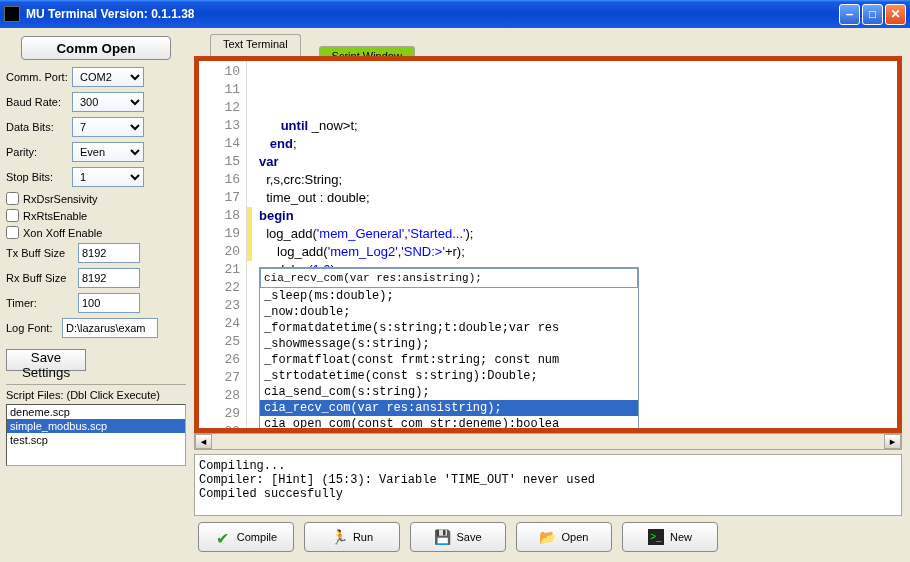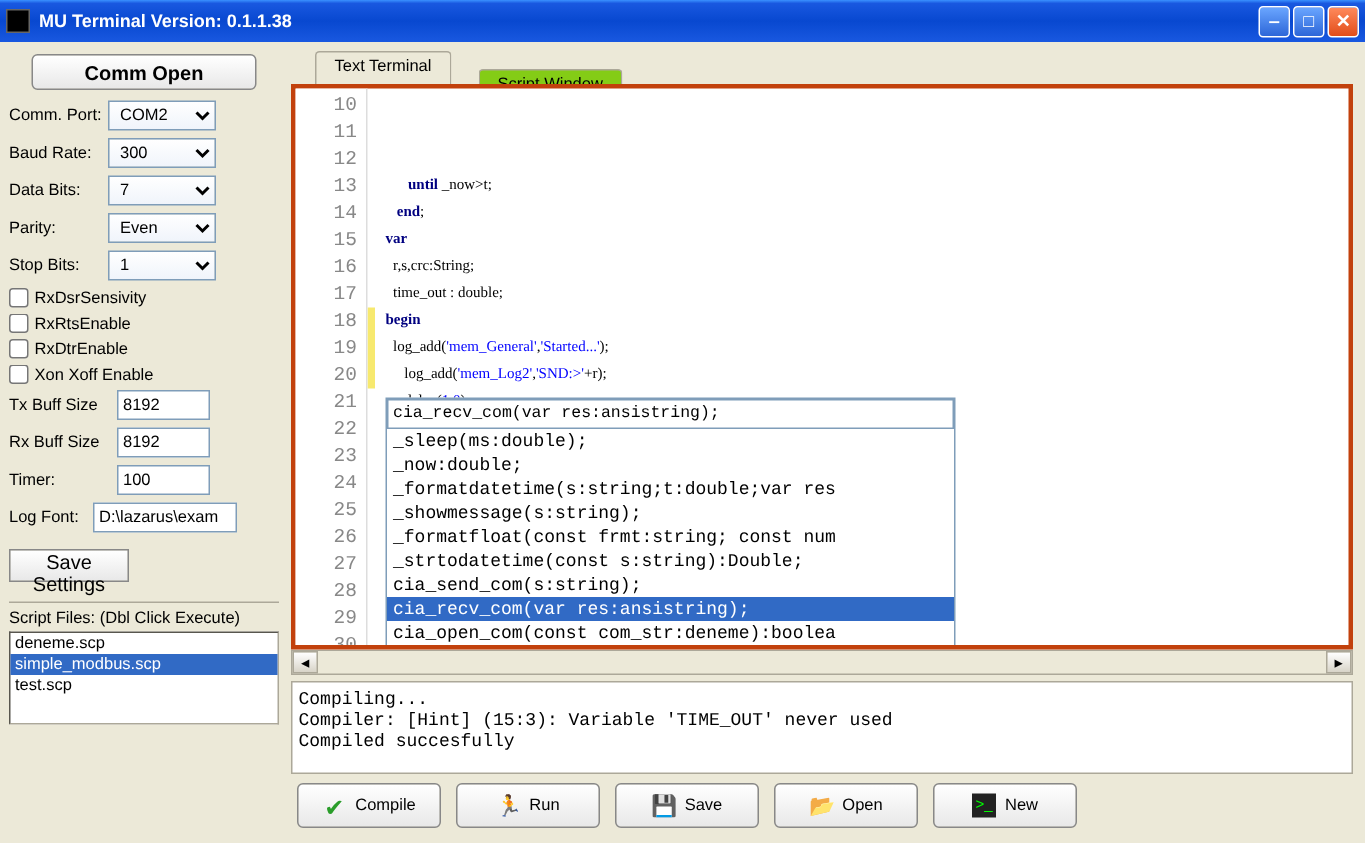--- a/index.html
+++ b/index.html
@@ -26,23 +26,23 @@
 .savebtn { width: 80px; height: 22px; border: 1px solid #888; background: linear-gradient(to bottom, #fff, #e8e8e8); margin-top: 6px; cursor: pointer; }
 .scriptlabel { margin-top: 12px; font-size: 11px; border-top: 1px solid #aca899; padding-top: 4px; }
 .filelist { background: #fff; border: 1px inset #aca899; height: 62px; margin-top: 2px; }
 .fileitem { padding: 1px 3px; cursor: pointer; }
 .fileitem.selected { background: #316ac5; color: #fff; }
 
 .right { flex: 1; display: flex; flex-direction: column; padding: 4px 6px 4px 0; border: 2px solid #ece9d8; }
 .tabs { display: flex; height: 22px; }
 .tab { padding: 3px 12px; border: 1px solid #aca899; border-bottom: none; background: #ece9d8; margin-right: 2px; border-radius: 3px 3px 0 0; cursor: pointer; margin-left: 16px; }
 .tab.active { background: #84cc16; position: relative; top: 12px; }
-.editor { flex: 1; background: #fff; border: 3px solid #c2410c; display: flex; overflow: hidden; position: relative; }
+.editor { flex: 1; background: #fff; border: 5px solid #c2410c; display: flex; overflow: hidden; position: relative; }
 .gutter { width: 48px; background: #fff; border-right: 1px solid #ddd; text-align: right; padding-right: 6px; font-family: 'Courier New', monospace; font-size: 13px; line-height: 18px; color: #888; padding-top: 2px; }
-.code { flex: 1; font-family: Liberation Serif, serif; font-size: 10px; line-height: 18px; padding-top: 2px; white-space: pre; position: relative; overflow: hidden; }
+.code { flex: 1; font-family: Liberation Sans, sans-serif; font-size: 13px; line-height: 18px; padding-top: 2px; white-space: pre; position: relative; overflow: hidden; }
 .codeline { padding-left: 12px; }
 .kw { font-weight: bold; color: #000080; }
 .str { color: #0000ff; }
 .num { color: #0000ff; }
 .mod { position: absolute; left: 0; top: 146px; width: 5px; height: 54px; background: #f7e96f; }
 
 .autocomplete { position: absolute; left: 60px; top: 206px; width: 380px; background: #fff; border: 1px solid #7f9db9; font-family: 'Courier New', monospace; font-size: 12px; z-index: 10; }
 .ac-input { width: 100%; height: 22px; border: 1px solid #7f9db9; padding: 2px 4px; font-family: inherit; font-size: inherit; background: #fff; }
 .ac-list { max-height: 170px; overflow-y: scroll; }
 .ac-item { padding: 1px 4px; cursor: pointer; white-space: nowrap; }
@@ -92,24 +92,20 @@
         <label>Stop Bits:</label>
         <select><option>1</option></select>
       </div>
     <div class="chk">
         <input type="checkbox" style="">
         <span>RxDsrSensivity</span>
       </div>
     <div class="chk">
         <input type="checkbox" style="">
         <span>RxRtsEnable</span>
-      </div>
-    <div class="chk">
-        <input type="checkbox" style="">
-        <span>RxDtrEnable</span>
       </div>
     <div class="chk">
         <input type="checkbox" style="">
         <span>Xon Xoff Enable</span>
       </div>
     <div class="row">
         <label style="width:72px">Tx Buff Size</label>
         <input class="txtin" type="text" value="8192" style="">
       </div>
     <div class="row">

